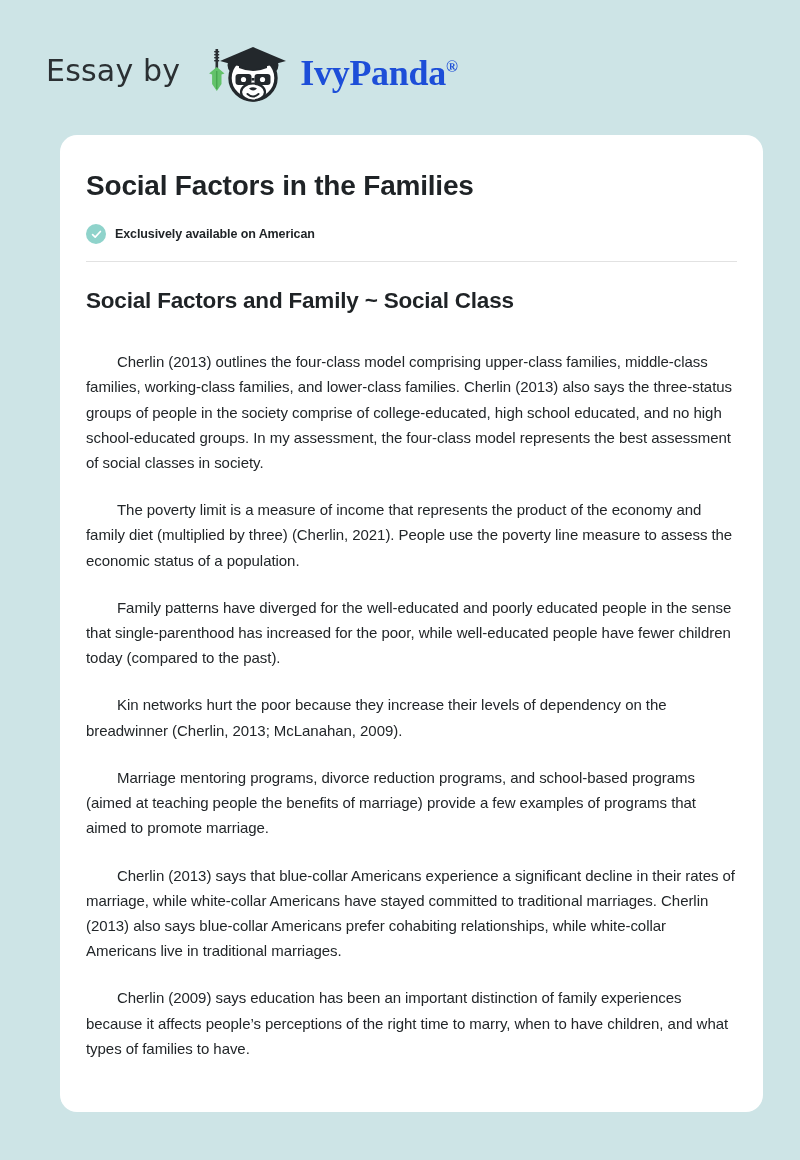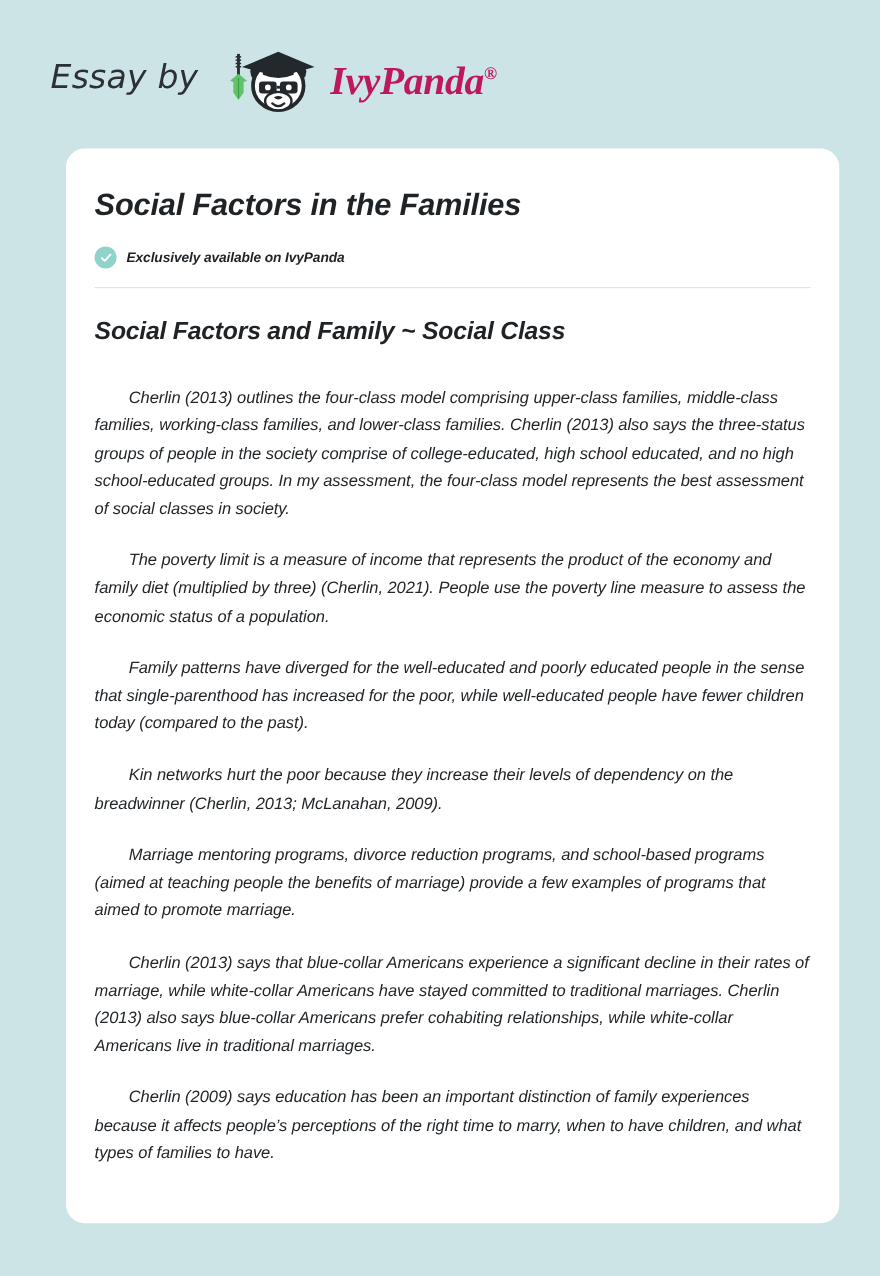--- a/index.html
+++ b/index.html
@@ -13,21 +13,20 @@
     background: #cde4e6;
     font-family: "Liberation Sans", sans-serif;
     -webkit-font-smoothing: antialiased;
     overflow: hidden;
   }
 
   .page {
     position: relative;
     width: 800px;
     height: 865px;
-    font-style: italic;
   }
 
   
   .brand-bar {
     position: absolute;
     left: 46px;
     top: 36px;
     height: 70px;
     display: flex;
     align-items: center;
@@ -48,21 +47,21 @@
     height: 68px;
     display: block;
     margin-left: 4px;
     margin-right: -4px;
   }
 
   .brand-wordmark {
     font-family: "Liberation Serif", "DejaVu Serif", serif;
     font-size: 36px;
     font-weight: 700;
-    color: #be185d;
+    color: #1d4ed8;
     line-height: 1;
     letter-spacing: -0.3px;
     position: relative;
     top: 2px;
   }
 
   .brand-wordmark .reg {
     font-size: 16px;
     vertical-align: super;
     font-weight: 700;
@@ -209,21 +208,21 @@
     <div class="doc-inner">
 
       <h1 class="doc-title">Social Factors in the Families</h1>
 
       <div class="exclusive-row">
         <span class="check-badge">
           <svg viewBox="0 0 20 20" width="13" height="13" aria-hidden="true">
             <path d="M4 10.2 L8 14 L16 5.4" stroke="#ffffff" stroke-width="2.6" fill="none" stroke-linecap="round" stroke-linejoin="round"></path>
           </svg>
         </span>
-        <span class="exclusive-text">Exclusively available on IvyPanda</span>
+        <span class="exclusive-text">Exclusively available on American</span>
       </div>
 
       <div class="divider"></div>
 
       <h2 class="section-heading">Social Factors and Family ~ Social Class</h2>
 
       <div class="essay-body">
         <p>Cherlin (2013) outlines the four-class model comprising upper-class families, middle-class families, working-class families, and lower-class families. Cherlin (2013) also says the three-status groups of people in the society comprise of college-educated, high school educated, and no high school-educated groups. In my assessment, the four-class model represents the best assessment of social classes in society.</p>
         <p>The poverty limit is a measure of income that represents the product of the economy and family diet (multiplied by three) (Cherlin, 2021). People use the poverty line measure to assess the economic status of a population.</p>
         <p>Family patterns have diverged for the well-educated and poorly educated people in the sense that single-parenthood has increased for the poor, while well-educated people have fewer children today (compared to the past).</p>

